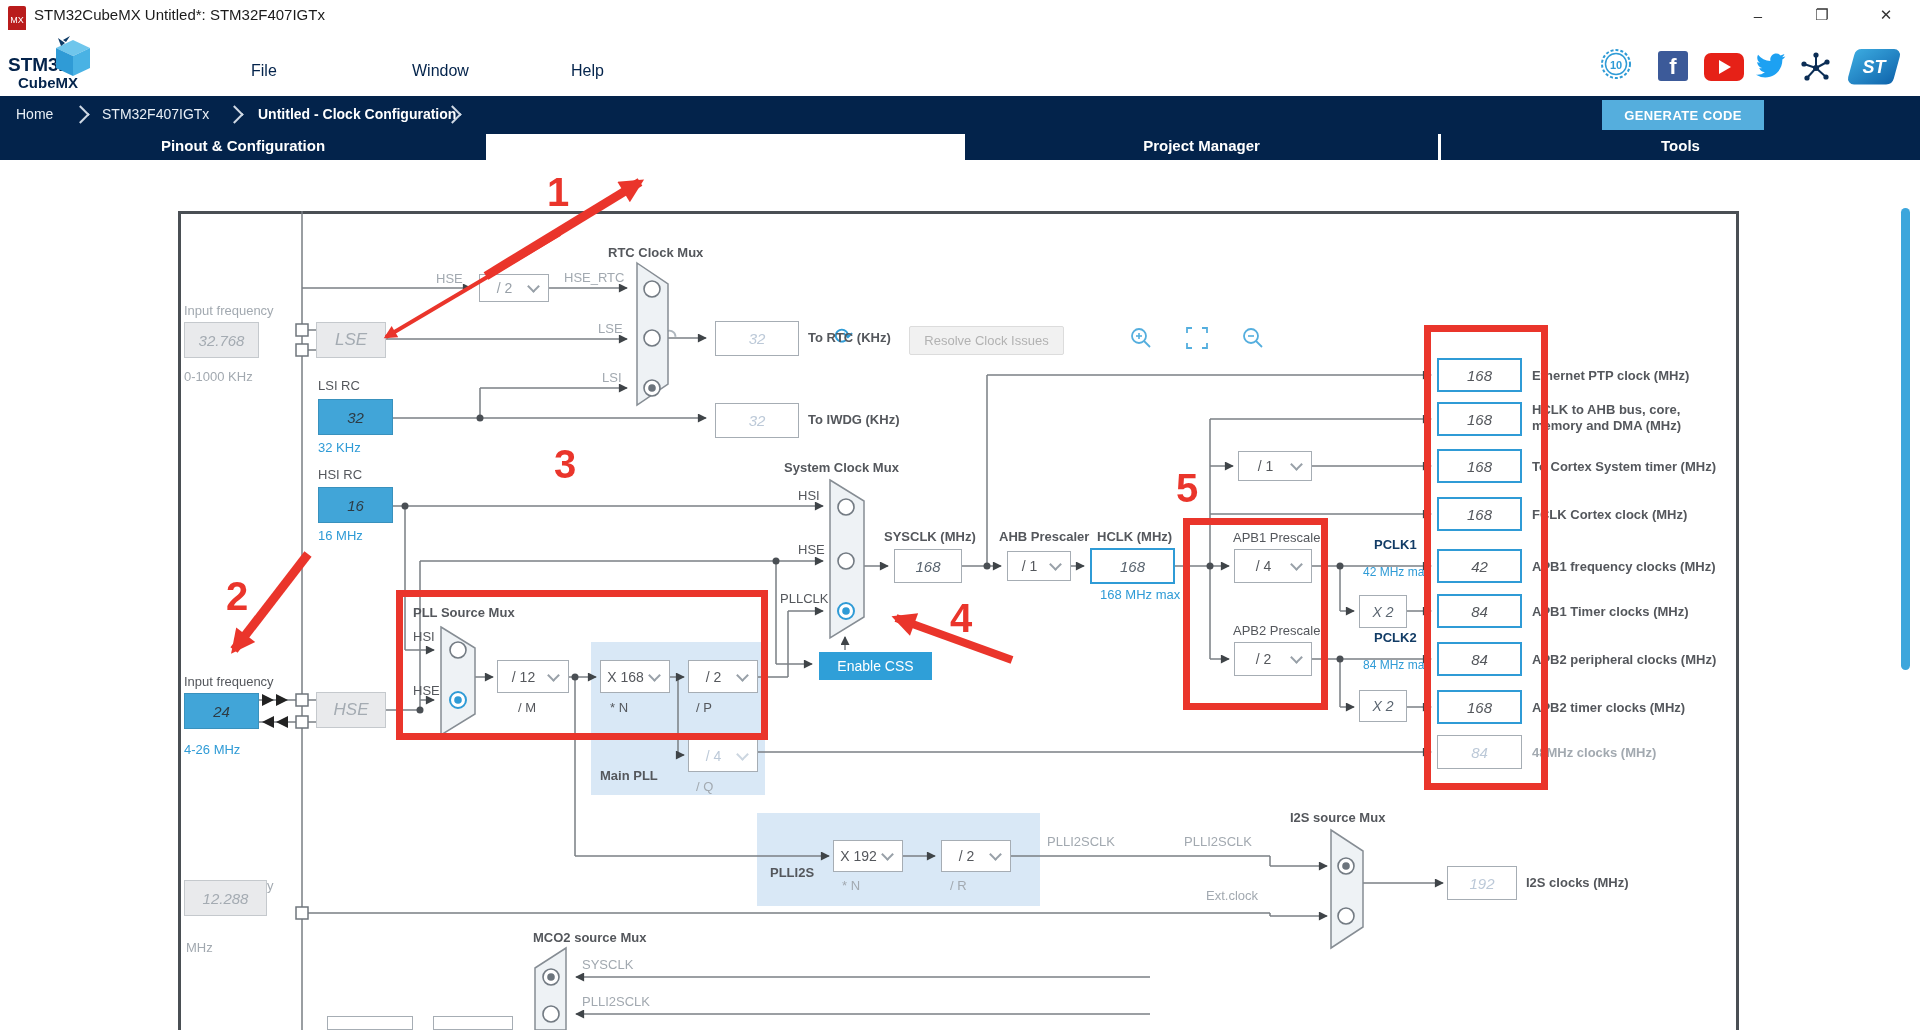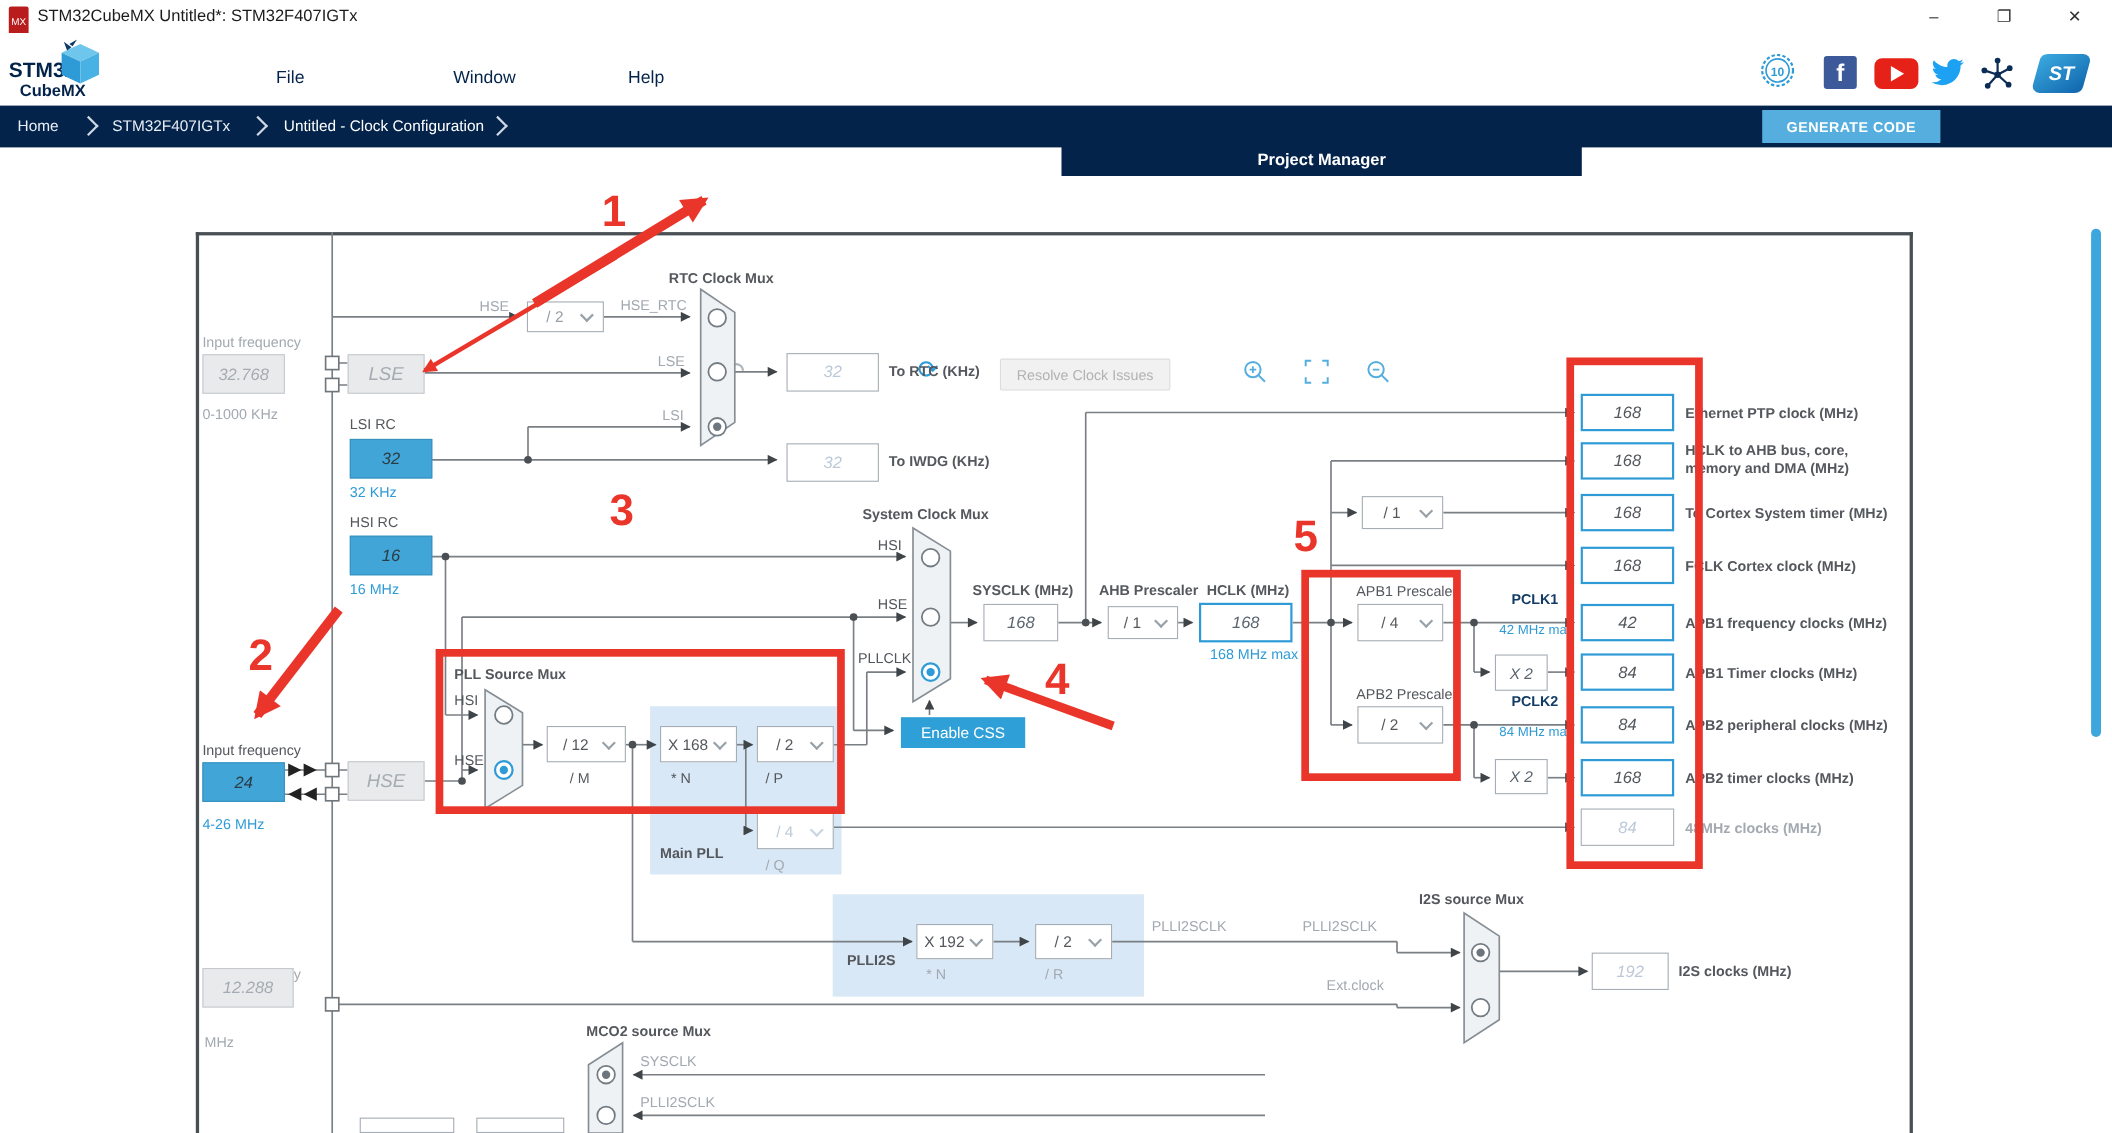--- a/index.html
+++ b/index.html
@@ -13,21 +13,21 @@
     color:#fff;font-size:9px;font-weight:normal;display:flex;align-items:center;justify-content:center;}
   .title-txt{position:absolute;left:34px;top:6px;font-size:15px;color:#1b1b1b;}
   .winbtn{position:absolute;top:2px;width:40px;height:26px;display:flex;align-items:center;justify-content:center;
     font-size:15px;color:#333;}
   .menubar{position:absolute;left:0;top:30px;width:1920px;height:66px;background:#fff;}
   .logo-t1{position:absolute;left:8px;top:24px;font-size:19px;font-weight:bold;color:#03234b;}
   .logo-t2{position:absolute;left:18px;top:44px;font-size:15px;font-weight:bold;color:#03234b;}
   .menu-item{position:absolute;top:32px;font-size:16px;color:#03234b;cursor:default;}
   .breadcrumb{position:absolute;left:0;top:96px;width:1920px;height:38px;background:#03234b;color:#e9eff6;}
   .bc-item{position:absolute;top:10px;font-size:14px;white-space:nowrap;}
-  .bc-item.cur{font-weight:normal;color:#fff;}
+  .bc-item.cur{font-weight:bold;color:#fff;}
   .bc-chev{position:absolute;top:12px;width:11px;height:11px;border-top:2px solid #cfd9e4;
     border-right:2px solid #cfd9e4;transform:rotate(45deg);}
   .gen-btn{position:absolute;left:1602px;top:4px;width:162px;height:30px;background:#55aedd;color:#fff;
     font-size:13px;font-weight:bold;display:flex;align-items:center;justify-content:center;letter-spacing:.4px;}
   .tab{position:absolute;top:130px;height:30px;background:#03234b;color:#fff;font-size:15px;font-weight:bold;
     display:flex;align-items:center;justify-content:center;}
   .tab.active{background:#41a8dc;}
   .toolbar{position:absolute;left:0;top:160px;width:1920px;height:44px;background:#fff;}
   .tool-glyph{position:absolute;font-size:23px;line-height:1;}
   .btn-dis{position:absolute;left:909px;top:166px;width:153px;height:27px;background:#f1f1f1;
@@ -136,21 +136,23 @@
   <div class="breadcrumb">
     <span class="bc-item" style="left:16px">Home</span>
     <span class="bc-chev" style="left:74px"></span>
     <span class="bc-item" style="left:102px">STM32F407IGTx</span>
     <span class="bc-chev" style="left:228px"></span>
     <span class="bc-item cur" style="left:258px">Untitled - Clock Configuration</span>
     <span class="bc-chev" style="left:446px"></span>
     <div class="gen-btn">GENERATE CODE</div>
   </div>
 
+  <div class="tab" style="left:0;width:486px">Pinout &amp; Configuration</div>
   <div class="tab" style="left:965px;width:473px">Project Manager</div>
+  <div class="tab" style="left:1441px;width:479px">Tools</div>
 
   <div class="toolbar">
     <span class="tool-glyph" style="left:658px;top:166px;color:#aeb6bd">↶</span>
     <span class="tool-glyph" style="left:720px;top:166px;color:#c6ccd1">↷</span>
     <span class="tool-glyph" style="left:834px;top:165px;color:#2f9bd6">⟳</span>
     <div class="btn-dis">Resolve Clock Issues</div>
     <svg class="abs" style="left:1128px;top:165px" width="26" height="26">
       <circle cx="11" cy="11" r="7" fill="none" stroke="#54aede" stroke-width="1.8"></circle>
       <line x1="16" y1="16" x2="22" y2="22" stroke="#54aede" stroke-width="1.8"></line>
       <line x1="8" y1="11" x2="14" y2="11" stroke="#54aede" stroke-width="1.6"></line>

